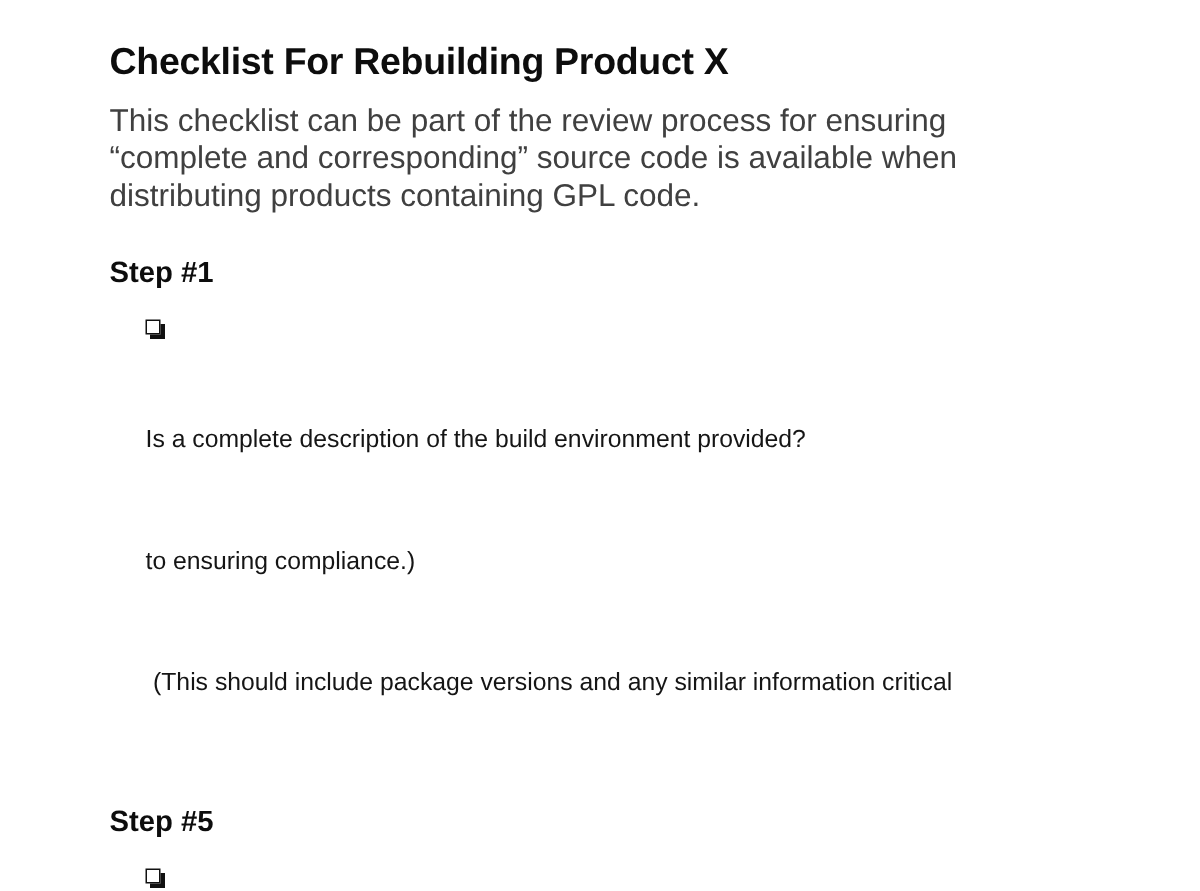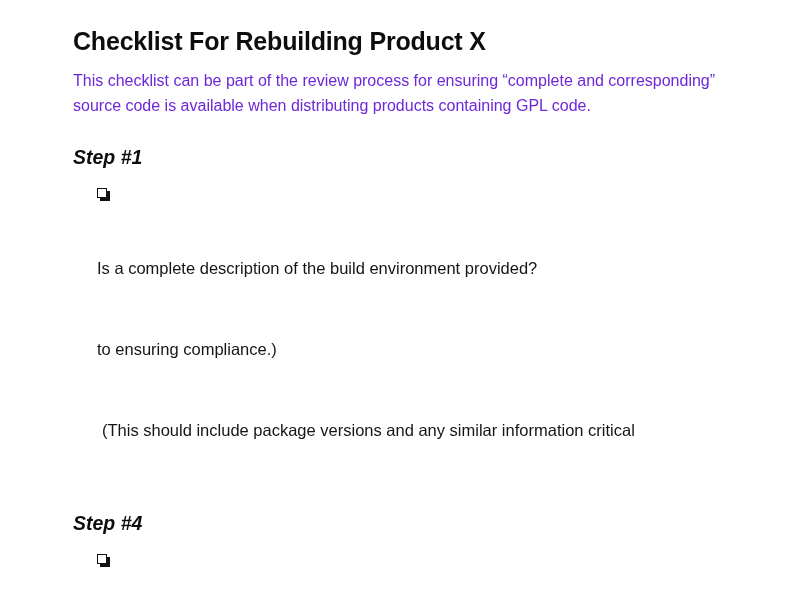--- a/index.html
+++ b/index.html
@@ -31,39 +31,38 @@
   .doc-title {
     font-size: 25px;
     font-weight: bold;
     line-height: 30px;
     letter-spacing: -0.2px;
     color: #0d0d0d;
     margin: 0 0 12px 0;
   }
 
   .doc-subtitle {
-    font-size: 16px;
+    font-size: 21px;
     line-height: 25px;
-    color: #6d28d9;
+    color: #404040;
     margin: 0 0 14px 0;
     max-width: 652px;
   }
 
   .step-block {
     margin: 0;
   }
 
   .step-heading {
     font-size: 19.5px;
     font-weight: bold;
     line-height: 24px;
     color: #0d0d0d;
     margin: 0 0 0 0;
     padding-top: 13px;
-    font-style: italic;
   }
 
   .step-items {
     list-style: none;
     margin: 0;
     padding: 0;
   }
 
   .step-item {
     display: flex;
@@ -137,21 +136,21 @@
           <span class="item-text">
             <span class="cont-line">Is a complete description of the build environment provided?</span>
             <span class="cont-line">to ensuring compliance.)</span>
             <span class="cont-line indented">(This should include package versions and any similar information critical</span>
           </span>
         </li>
       </ul>
     </section>
 
     <section class="step-block">
-      <h2 class="step-heading">Step #4</h2>
+      <h2 class="step-heading">Step #5</h2>
       <ul class="step-items">
         <li class="step-item">
           <span class="checkbox-icon">
             <span class="shadow"></span>
             <span class="box"></span>
           </span>
           <span class="item-text">
             <span class="cont-line">Is a list of rebuild steps provided?</span>
           </span>
         </li>

